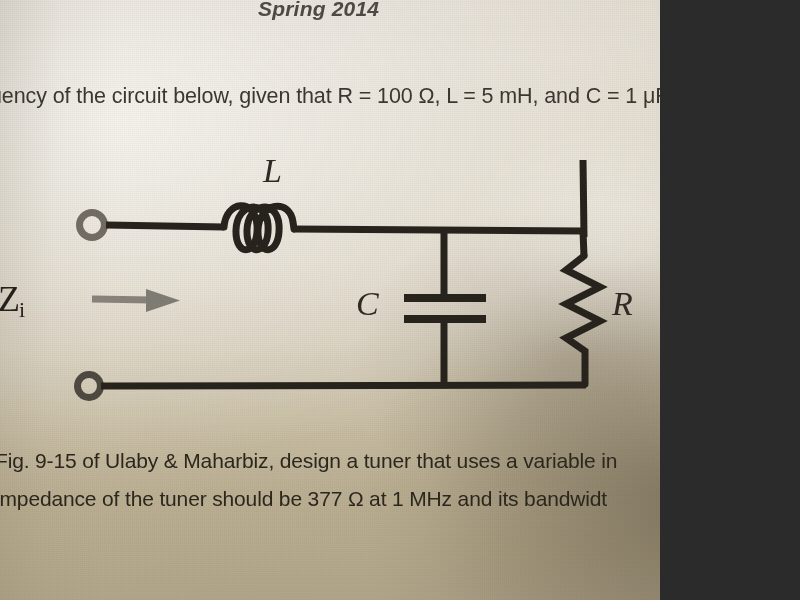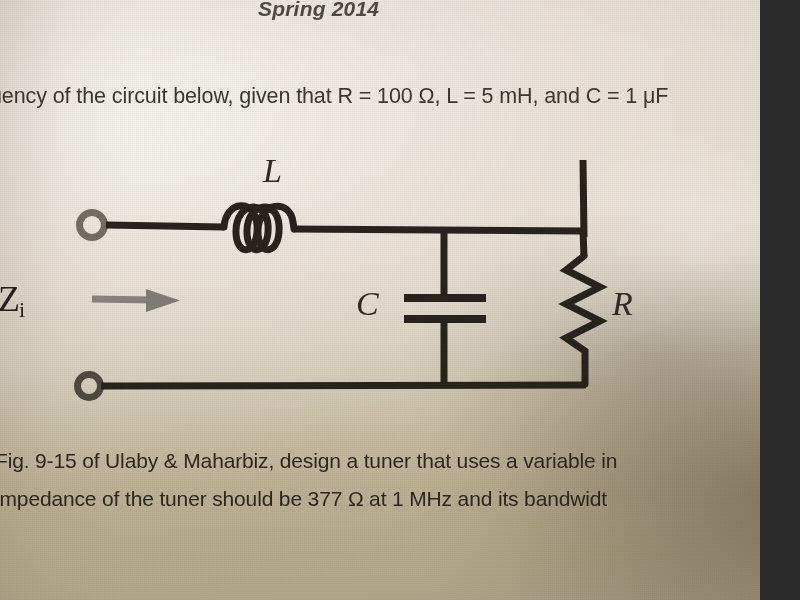--- a/index.html
+++ b/index.html
@@ -2,21 +2,21 @@
 <html><head>
 <meta charset="utf-8">
 <style>
   html, body {
     margin: 0;
     padding: 0;
     background: #2b2b2b;
   }
   #page {
     position: relative;
-    width: 760px;
+    width: 660px;
     height: 600px;
     overflow: hidden;
     font-family: "Liberation Sans", sans-serif;
     background: #86efac;
   }
 
   
   .paper-base {
     position: absolute;
     inset: 0;

